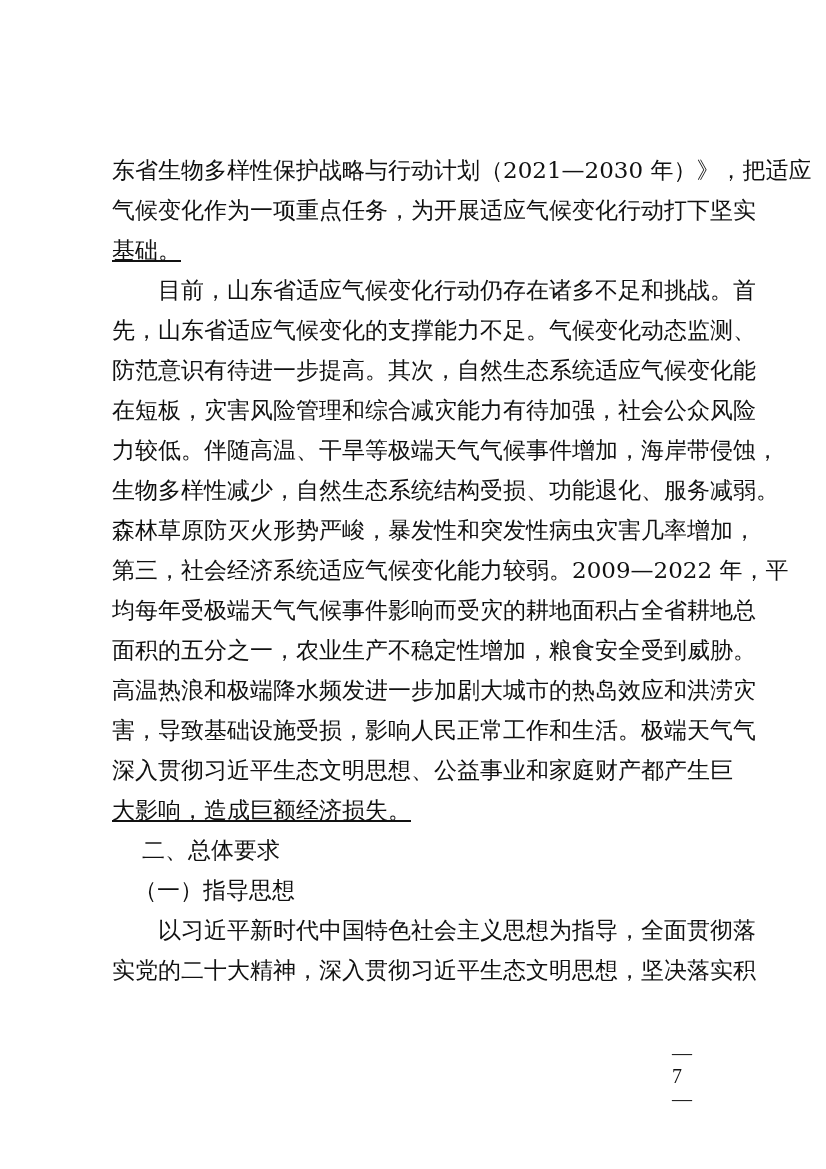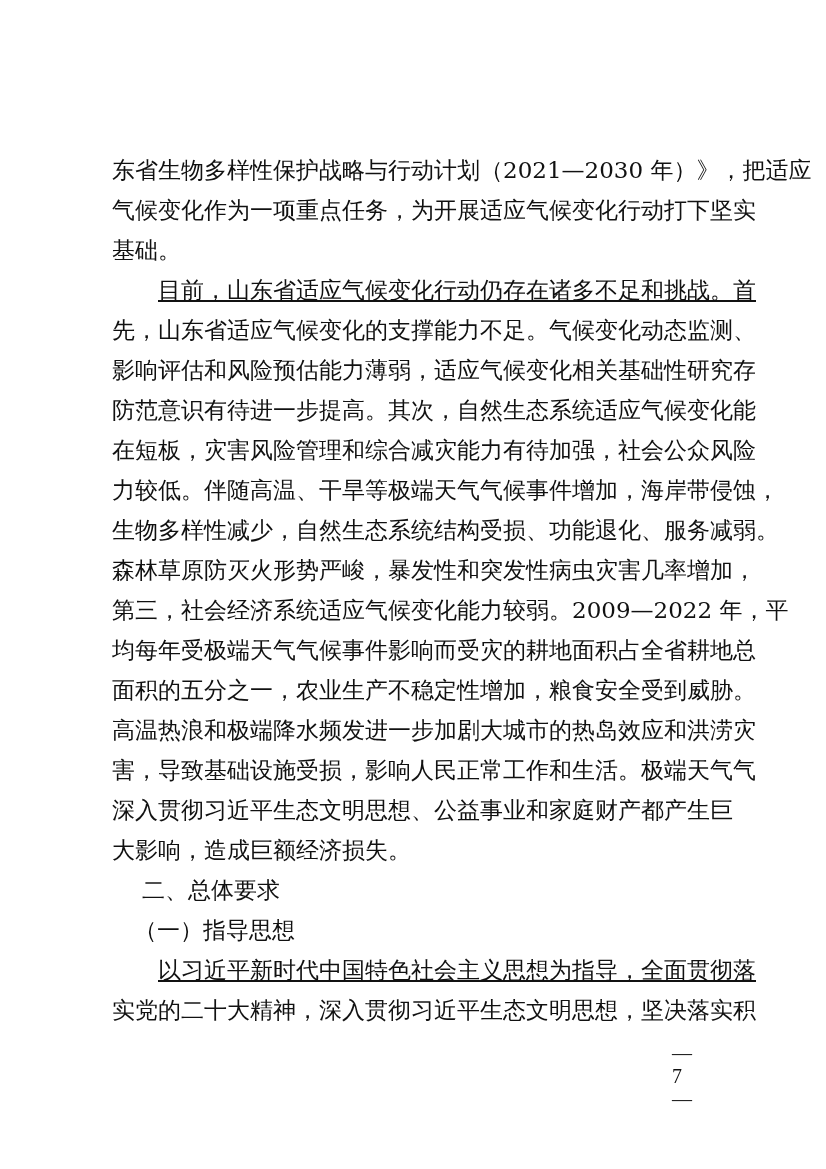--- a/index.html
+++ b/index.html
@@ -33,24 +33,24 @@
       line-height: 40px;
       font-family: "DejaVu Serif", "Liberation Serif", serif;
       font-size: 23px;
       white-space: nowrap;
       letter-spacing: 0px;
       text-align: justify;
       text-align-last: justify;
     }
     .line.last {
       text-align-last: left;
+      text-decoration: underline;
     }
     .line.indent {
       padding-left: 46px;
-      text-decoration: underline;
     }
     .line.heading {
       font-family: "DejaVu Sans", "Liberation Sans", sans-serif;
       font-weight: normal;
       padding-left: 30px;
       text-align-last: left;
       height: 40px;
     }
     .line.subheading {
       padding-left: 22px;
@@ -74,21 +74,20 @@
 
     <div>
       <div class="line">东省生物多样性保护战略与行动计划（2021—2030 年）》，把适应</div>
       <div class="line">气候变化作为一项重点任务，为开展适应气候变化行动打下坚实</div>
       <div class="line last">基础。</div>
     </div>
 
     <div>
       <div class="line indent">目前，山东省适应气候变化行动仍存在诸多不足和挑战。首</div>
       <div class="line">先，山东省适应气候变化的支撑能力不足。气候变化动态监测、</div>
-      <div class="line">影响评估和风险预估能力薄弱，适应气候变化相关基础性研究存</div>
       <div class="line">防范意识有待进一步提高。其次，自然生态系统适应气候变化能</div>
       <div class="line">在短板，灾害风险管理和综合减灾能力有待加强，社会公众风险</div>
       <div class="line">力较低。伴随高温、干旱等极端天气气候事件增加，海岸带侵蚀，</div>
       <div class="line">生物多样性减少，自然生态系统结构受损、功能退化、服务减弱。</div>
       <div class="line">森林草原防灭火形势严峻，暴发性和突发性病虫灾害几率增加，</div>
       <div class="line">第三，社会经济系统适应气候变化能力较弱。2009—2022 年，平</div>
       <div class="line">均每年受极端天气气候事件影响而受灾的耕地面积占全省耕地总</div>
       <div class="line">面积的五分之一，农业生产不稳定性增加，粮食安全受到威胁。</div>
       <div class="line">高温热浪和极端降水频发进一步加剧大城市的热岛效应和洪涝灾</div>
       <div class="line">害，导致基础设施受损，影响人民正常工作和生活。极端天气气</div>

